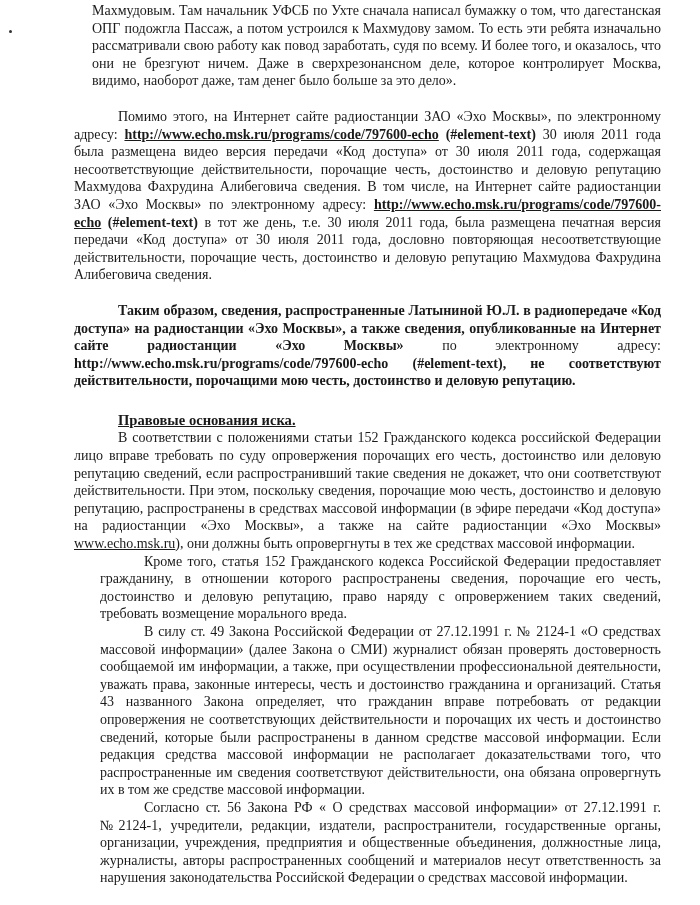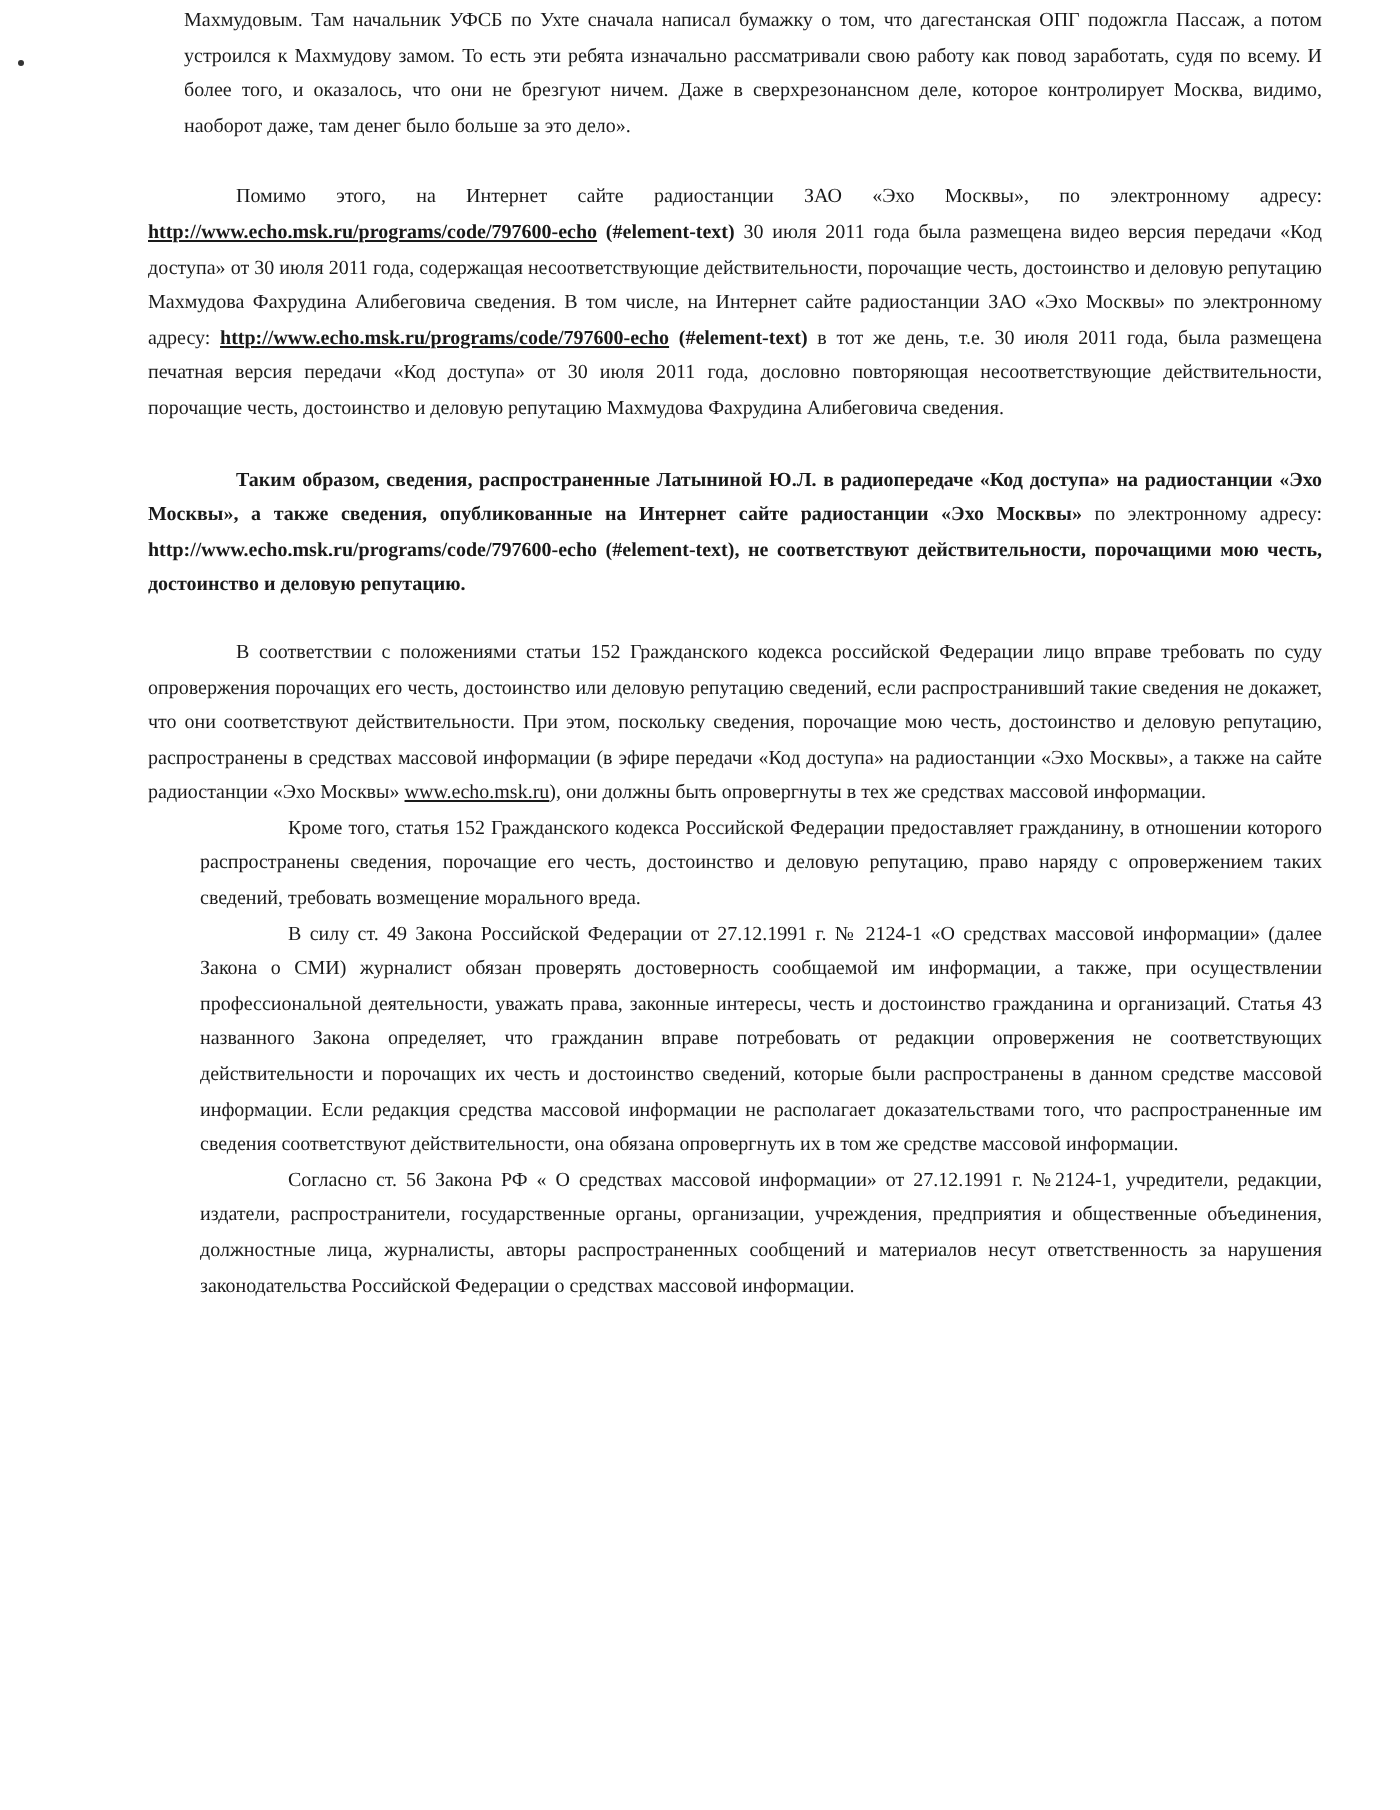--- a/index.html
+++ b/index.html
@@ -4,27 +4,27 @@
 <style>
   html, body { margin: 0; padding: 0; }
   body {
     width: 700px; height: 905px; overflow: hidden;
     background: #ffffff; position: relative;
     font-family: "Liberation Serif", "DejaVu Serif", serif;
     color: #1a1a1a;
   }
   .page { position: absolute; left: 74px; top: 2px; width: 587px; }
   .p {
-    font-size: 10px; line-height: 17.6px; text-align: justify;
+    font-size: 14px; line-height: 17.6px; text-align: justify;
     margin: 0; letter-spacing: 0px;
   }
   .indent { text-indent: 44px; }
   .quote { margin-left: 18px; }
   .gap-lg { margin-top: 18px; }
-  .gap-md { margin-top: 16px; }
+  .gap-md { }
   .gap-sm { margin-top: 0px; margin-left: 26px; }
   .b { font-weight: bold; }
   .u { text-decoration: underline; }
   .link-b { font-weight: bold; text-decoration: underline; }
   .heading {
     font-size: 14.6px; line-height: 17.6px; font-weight: bold;
     text-decoration: underline; margin: 22px 0 0 44px;
   }
   .stray-dot {
     position: absolute; left: 9px; top: 30px; width: 3px; height: 3px;
@@ -37,20 +37,21 @@
 <div class="stray-dot"></div>
 
 <div class="page">
 
   <p class="p quote">Махмудовым. Там начальник УФСБ по Ухте сначала написал бумажку о том, что дагестанская ОПГ подожгла Пассаж, а потом устроился к Махмудову замом. То есть эти ребята изначально рассматривали свою работу как повод заработать, судя по всему. И более того, и оказалось, что они не брезгуют ничем. Даже в сверхрезонансном деле, которое контролирует Москва, видимо, наоборот даже, там денег было больше за это дело».</p>
 
   <p class="p indent gap-lg"><span>Помимо этого, на Интернет сайте радиостанции ЗАО «Эхо Москвы», по электронному адресу: </span><span class="link-b">http://www.echo.msk.ru/programs/code/797600-echo</span><span class="b"> (#element-text)</span><span> 30 июля 2011 года была размещена видео версия  передачи «Код доступа» от 30 июля 2011 года, содержащая несоответствующие действительности, порочащие честь, достоинство и  деловую репутацию Махмудова Фахрудина Алибеговича сведения. В том числе, на Интернет сайте радиостанции ЗАО «Эхо Москвы» по электронному адресу: </span><span class="link-b">http://www.echo.msk.ru/programs/code/797600-echo</span><span class="b"> (#element-text)</span><span> в тот же день, т.е. 30 июля 2011 года,  была размещена печатная версия передачи  «Код доступа» от 30 июля 2011 года, дословно повторяющая несоответствующие действительности, порочащие честь, достоинство и  деловую репутацию Махмудова Фахрудина Алибеговича сведения.</span></p>
 
   <p class="p indent gap-lg b"><span>Таким образом, сведения, распространенные Латыниной Ю.Л. в радиопередаче «Код доступа» на радиостанции «Эхо Москвы», а также сведения, опубликованные на Интернет сайте радиостанции «Эхо Москвы»</span><span style="font-weight:normal"> по электронному адресу: </span><span>http://www.echo.msk.ru/programs/code/797600-echo (#element-text), не соответствуют действительности, порочащими мою честь, достоинство и деловую репутацию.</span></p>
 
+  <div class="heading">Правовые основания иска.</div>
 
   <p class="p indent gap-md"><span>В соответствии с положениями статьи 152 Гражданского кодекса российской Федерации лицо вправе требовать по суду опровержения порочащих его честь, достоинство или деловую репутацию сведений, если распространивший такие сведения не докажет, что они соответствуют действительности.  При  этом, поскольку сведения, порочащие мою честь, достоинство и деловую репутацию, распространены в средствах массовой информации (в эфире передачи «Код доступа» на радиостанции «Эхо Москвы», а также на сайте радиостанции «Эхо Москвы» </span><span class="u">www.echo.msk.ru</span><span>), они должны быть опровергнуты в тех же средствах массовой информации.</span></p>
 
   <p class="p indent gap-sm">Кроме того, статья 152 Гражданского кодекса Российской Федерации предоставляет гражданину, в отношении которого распространены сведения, порочащие его честь, достоинство и деловую репутацию, право наряду с опровержением таких сведений, требовать возмещение морального вреда.</p>
 
   <p class="p indent gap-sm">В силу ст. 49 Закона Российской Федерации от 27.12.1991 г. № 2124-1 «О средствах массовой информации» (далее Закона о СМИ) журналист обязан проверять достоверность сообщаемой им информации, а также, при осуществлении профессиональной деятельности, уважать права, законные интересы, честь и достоинство гражданина и организаций. Статья 43 названного Закона определяет, что гражданин вправе потребовать от редакции опровержения не соответствующих действительности и порочащих их честь и достоинство сведений, которые были распространены в данном средстве массовой информации. Если редакция средства массовой информации не располагает доказательствами того, что распространенные им сведения соответствуют действительности, она обязана опровергнуть их в том же средстве массовой информации.</p>
 
   <p class="p indent gap-sm">Согласно ст. 56 Закона РФ « О средствах массовой информации» от 27.12.1991 г. №2124-1, учредители, редакции, издатели, распространители, государственные органы, организации, учреждения, предприятия и общественные объединения, должностные лица, журналисты, авторы распространенных сообщений и материалов несут ответственность за нарушения законодательства Российской Федерации о средствах массовой информации.</p>
 
 </div>

